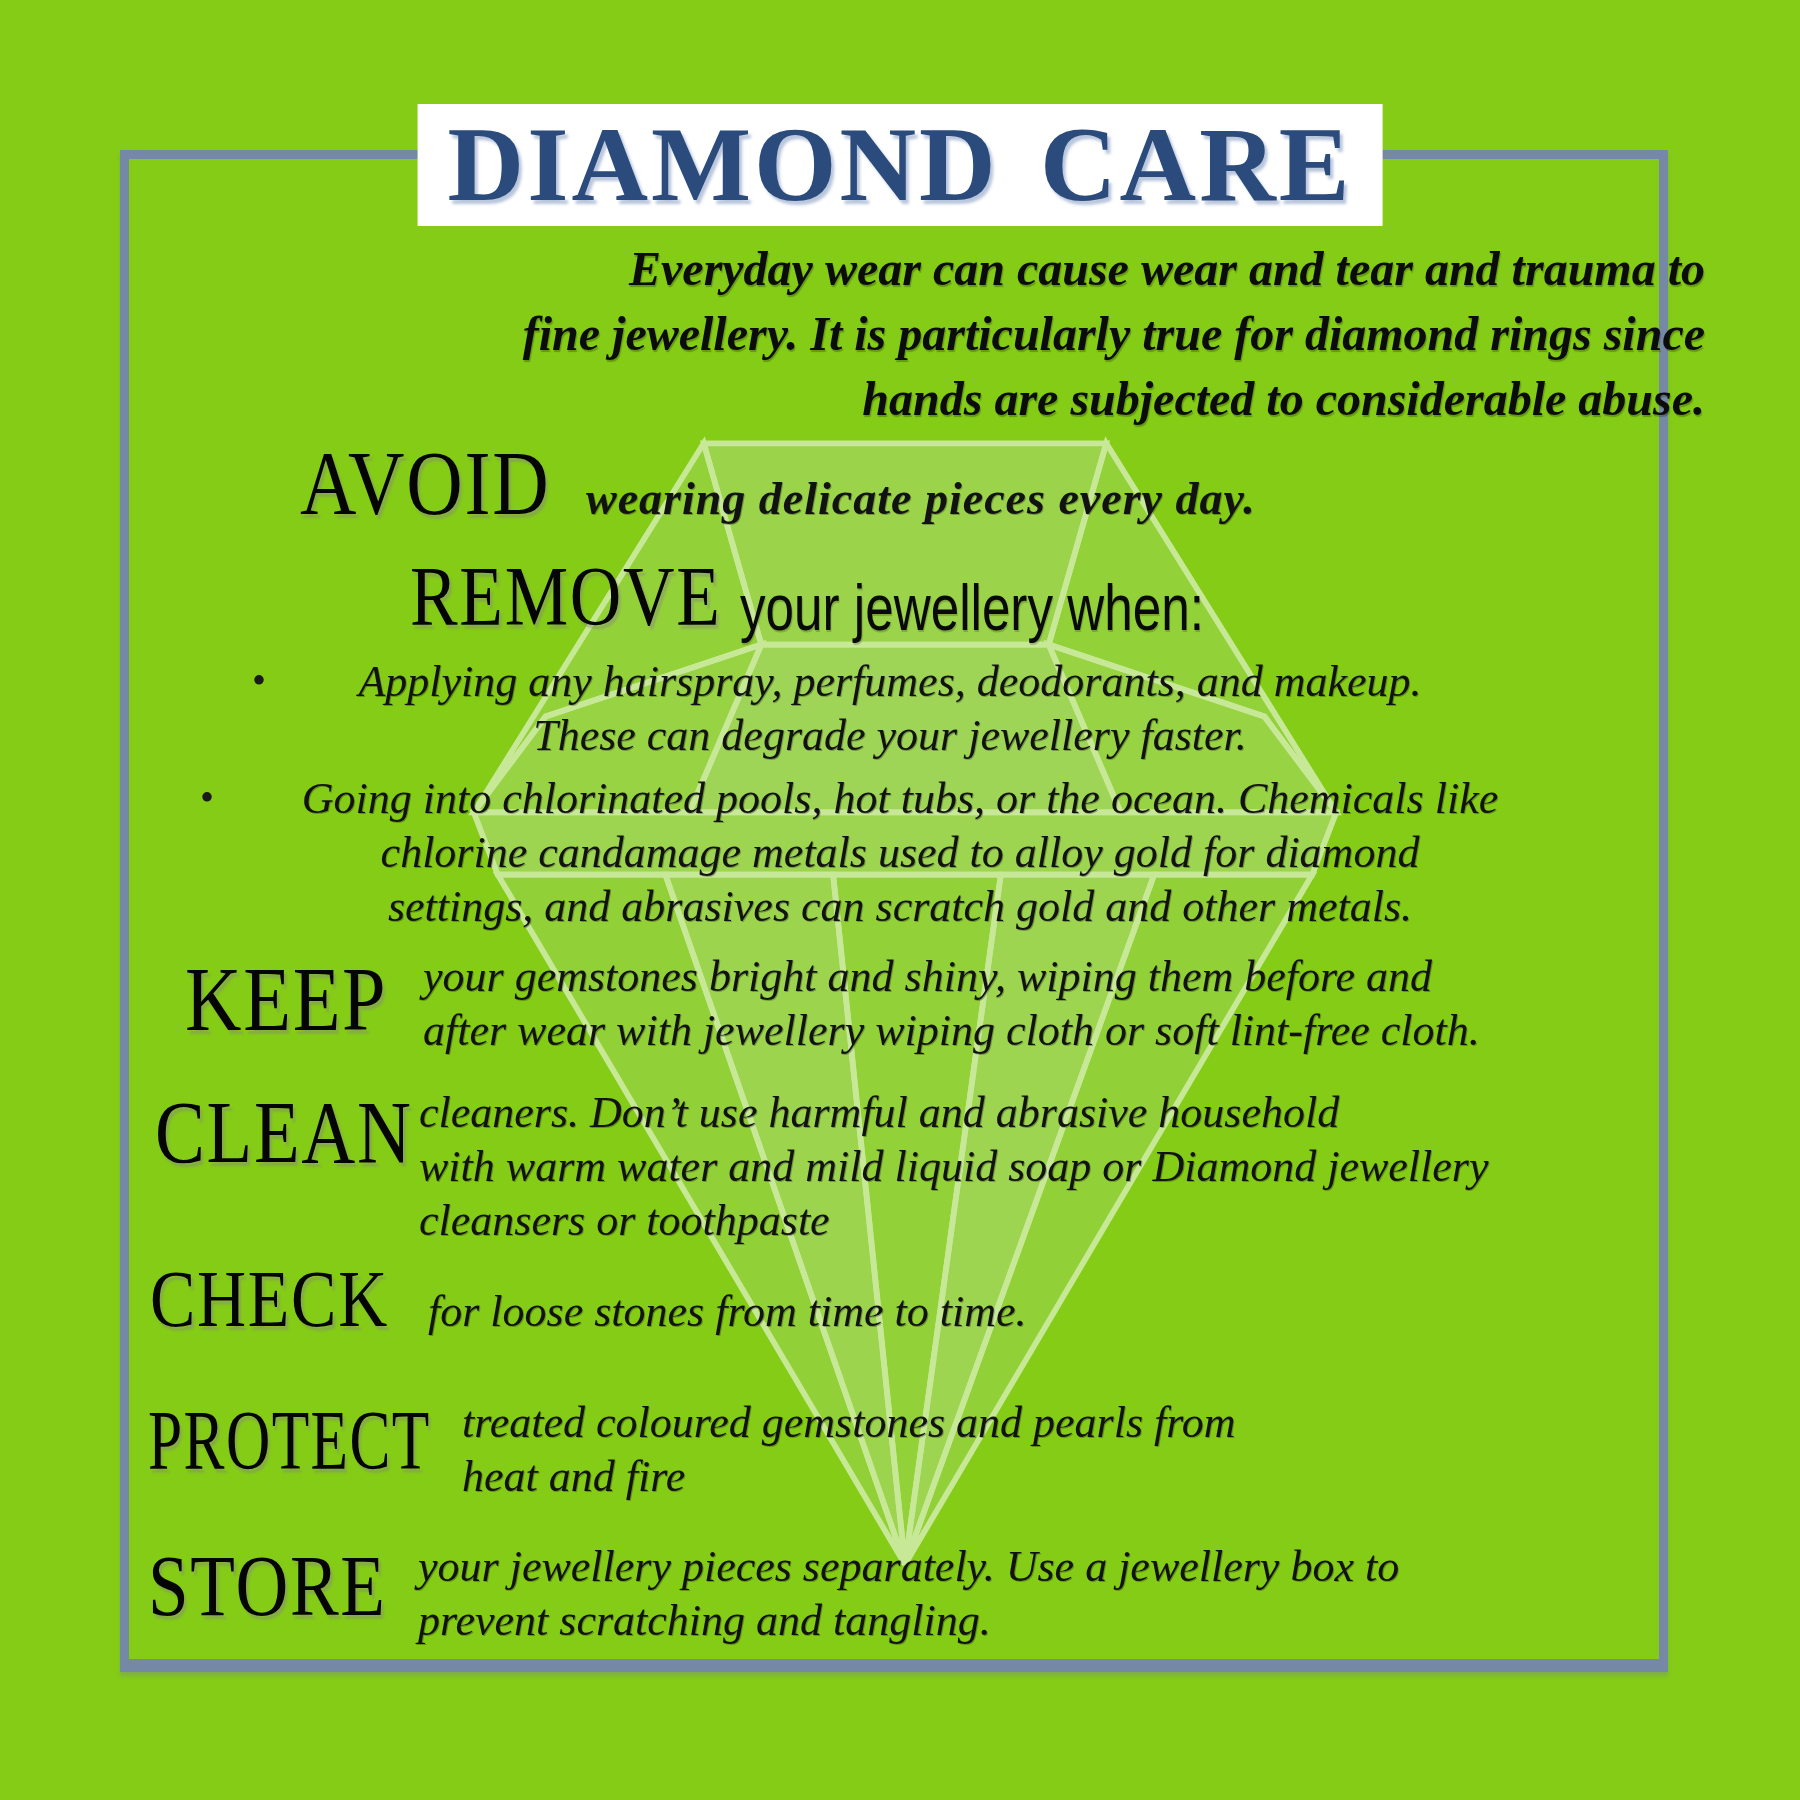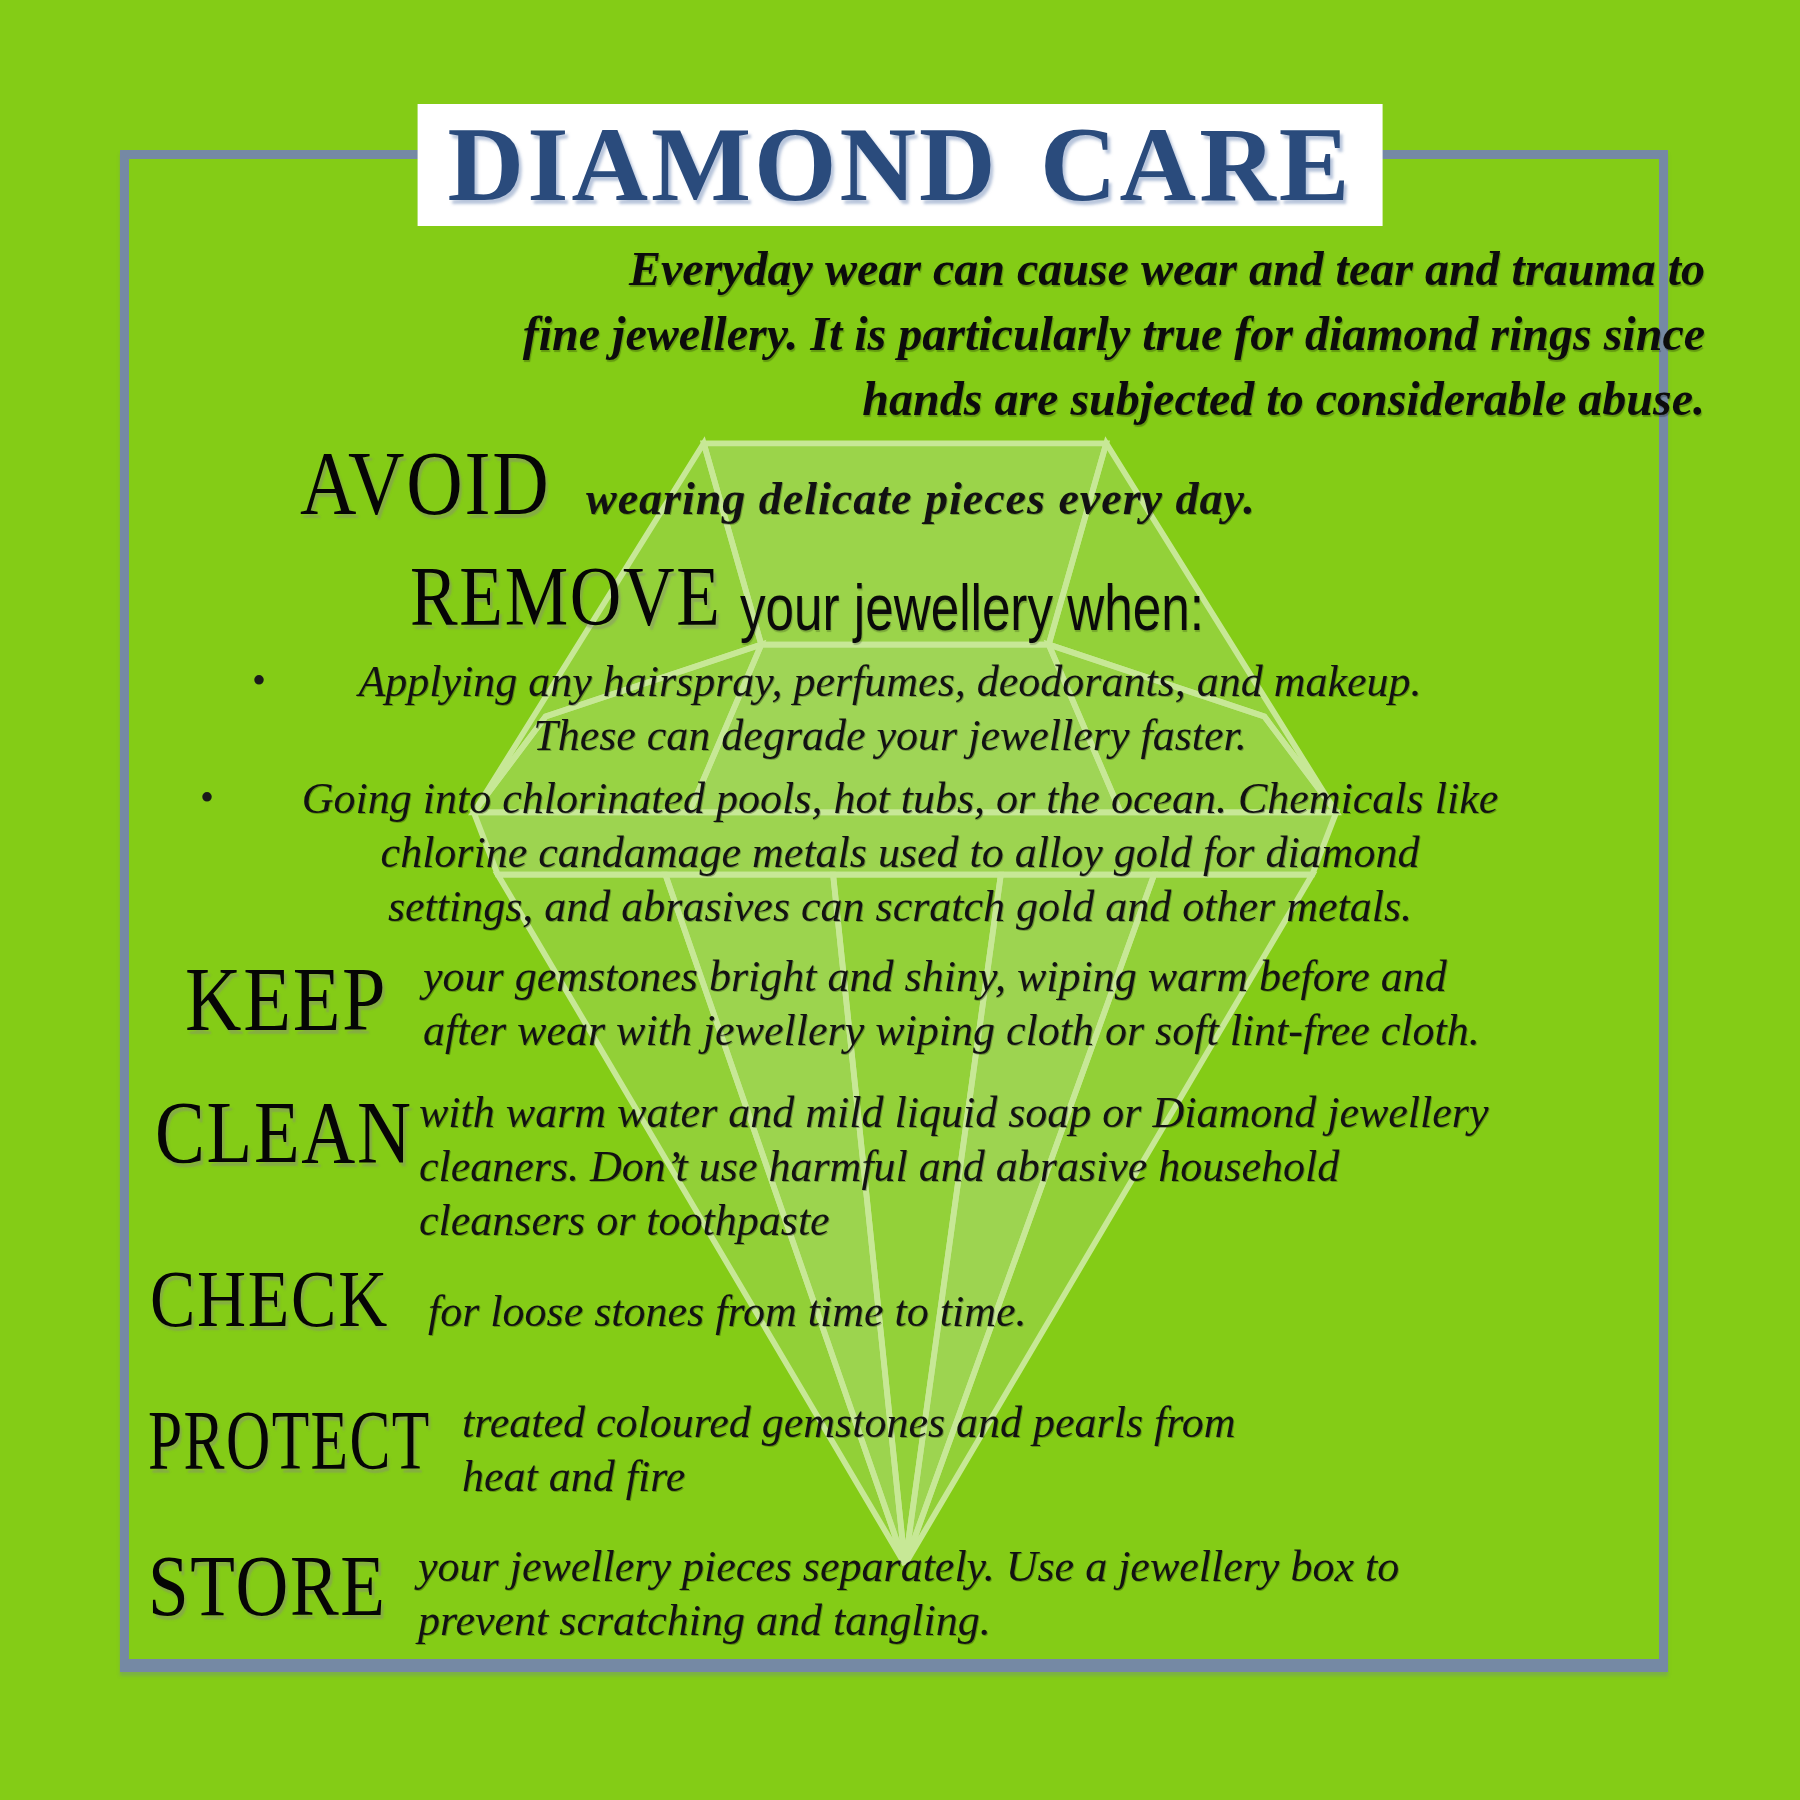--- a/index.html
+++ b/index.html
@@ -168,32 +168,32 @@
       <div class="tline">chlorine candamage metals used to alloy gold for diamond</div>
       <div class="tline">settings, and abrasives can scratch gold and other metals.</div>
     </div>
   </div>
 
   <div class="row topalign" id="row-keep">
     <div class="kwbox kb-keep">
       <span class="kw">KEEP</span>
     </div>
     <div class="sec-text">
-      <div class="tline">your gemstones bright and shiny, wiping warm before and</div>
+      <div class="tline">your gemstones bright and shiny, wiping them before and</div>
       <div class="tline">after wear with jewellery wiping cloth or soft lint-free cloth.</div>
     </div>
   </div>
 
   <div class="row topalign" id="row-clean">
     <div class="kwbox kb-clean">
       <span class="kw">CLEAN</span>
     </div>
     <div class="sec-text">
+      <div class="tline">cleaners. Don’t use harmful and abrasive household</div>
       <div class="tline">with warm water and mild liquid soap or Diamond jewellery</div>
-      <div class="tline">cleaners. Don’t use harmful and abrasive household</div>
       <div class="tline">cleansers or toothpaste</div>
     </div>
   </div>
 
   <div class="row topalign" id="row-protect">
     <div class="kwbox kb-protect">
       <span class="kw">PROTECT</span>
     </div>
     <div class="sec-text">
       <div class="tline">treated coloured gemstones and pearls from</div>

